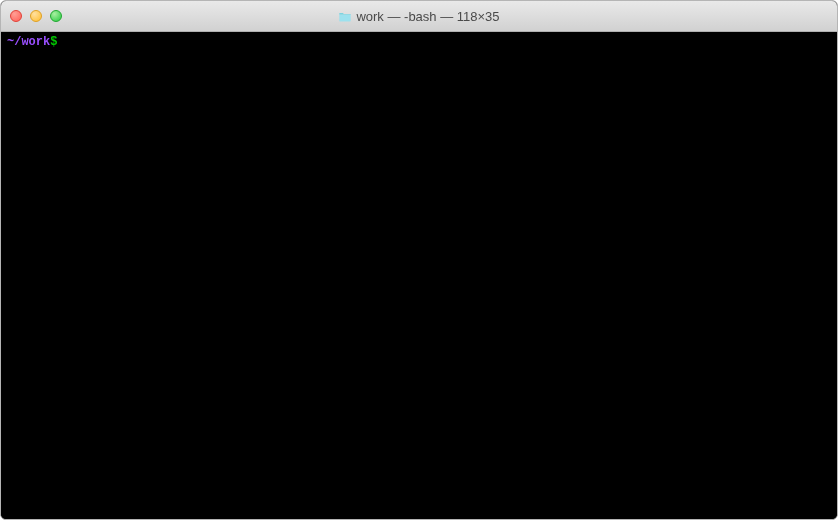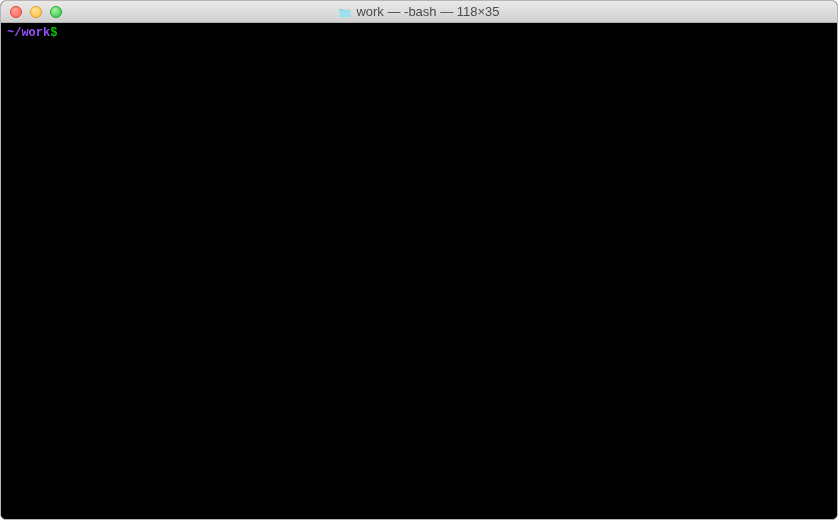--- a/index.html
+++ b/index.html
@@ -18,21 +18,21 @@
       width: 838px;
       height: 520px;
       display: flex;
       flex-direction: column;
       border: 1px solid #b5b5b5;
       border-radius: 6px;
       overflow: hidden;
       background: #000;
     }
     .title-bar {
-      height: 22px;
+      height: 31px;
       background: linear-gradient(to bottom, #e9e9e9, #d1d1d1);
       border-bottom: 1px solid #b0b0b0;
       display: flex;
       align-items: center;
       position: relative;
       flex-shrink: 0;
     }
     .traffic-lights {
       display: flex;
       align-items: center;

